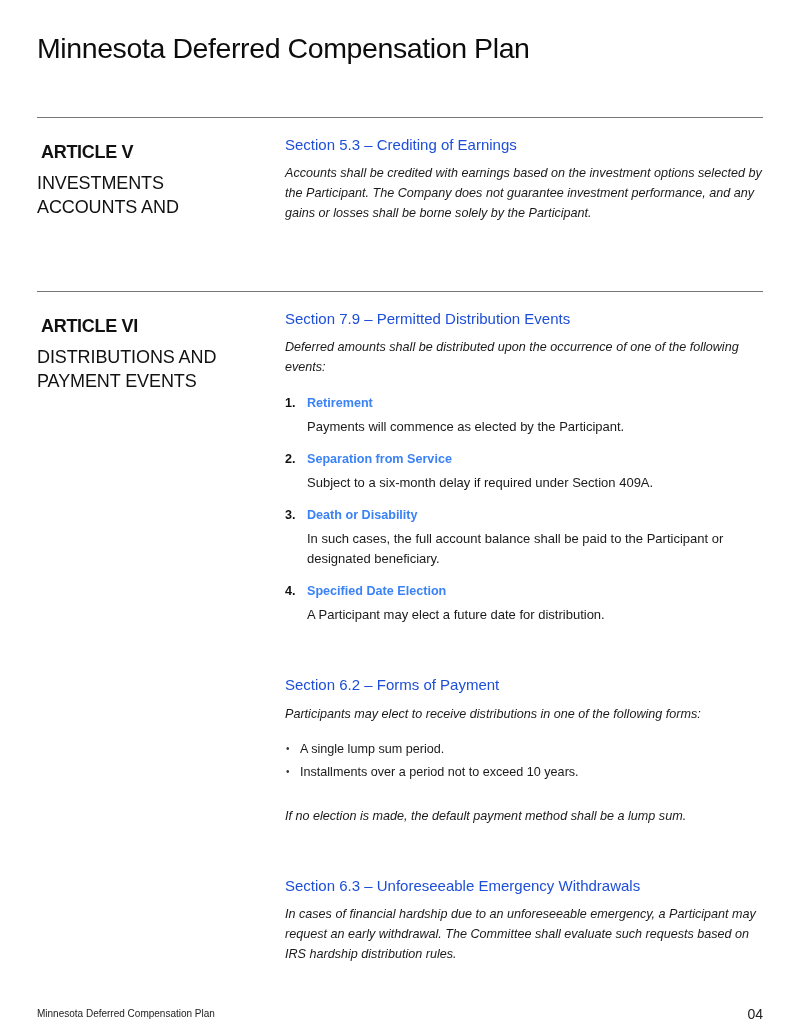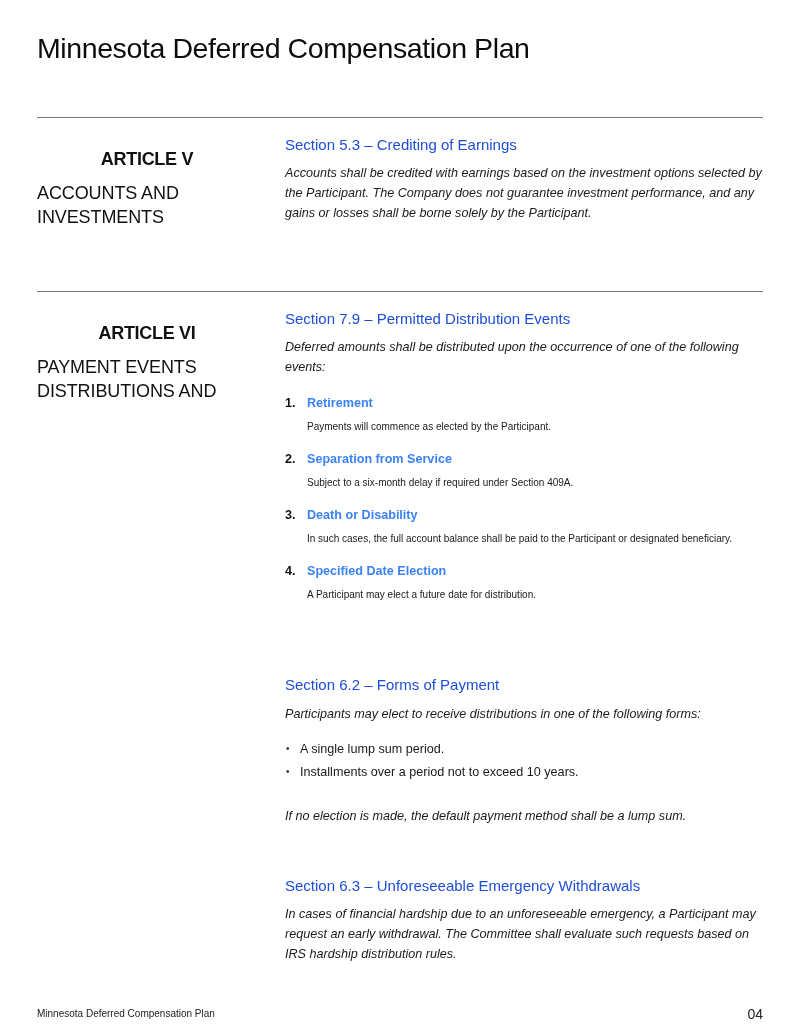--- a/index.html
+++ b/index.html
@@ -43,22 +43,21 @@
       left: 0;
       top: 0;
       width: 220px;
     }
     .article-number {
       font-size: 18px;
       font-weight: 700;
       color: #111;
       line-height: 22px;
       letter-spacing: -0.3px;
-      margin: 11px;
-      text-align: center;
+      margin: 4px;
     }
     .article-title {
       margin-top: 8px;
       font-size: 18px;
       font-weight: 400;
       color: #111;
       line-height: 24px;
       letter-spacing: -0.1px;
     }
     .article-right {
@@ -99,21 +98,21 @@
       line-height: 20px;
       color: #111;
     }
     .num-heading {
       font-size: 12.6px;
       font-weight: 700;
       line-height: 20px;
       color: #3b82f6;
     }
     .num-desc {
-      font-size: 10px;
+      font-size: 13px;
       line-height: 20px;
       color: #1a1a1a;
       margin-top: 4px;
     }
     .bullet-list {
       list-style: none;
       margin: 0;
       padding: 0;
     }
     .bullet-item {
@@ -153,38 +152,38 @@
 <body>
 
 <h1 class="page-title">Minnesota Deferred Compensation Plan</h1>
 
 <div class="divider" style="top:117px;"></div>
 
 <div class="article" style="top:137px;">
   <div class="article-left">
     <div class="article-number">ARTICLE V</div>
     <div class="article-title">
+      <div>INVESTMENTS</div>
       <div>ACCOUNTS AND</div>
-      <div>INVESTMENTS</div>
     </div>
   </div>
   <div class="article-right">
     <div class="section-title" style="margin-top:-2px;">Section 5.3 – Crediting of Earnings</div>
     <p class="para" style="margin-top:8px;">Accounts shall be credited with earnings based on the investment options selected by the Participant. The Company does not guarantee investment performance, and any gains or losses shall be borne solely by the Participant.</p>
   </div>
 </div>
 
 <div class="divider" style="top:291px;"></div>
 
 <div class="article" style="top:311px;">
   <div class="article-left">
     <div class="article-number">ARTICLE VI</div>
     <div class="article-title">
+      <div>DISTRIBUTIONS AND</div>
       <div>PAYMENT EVENTS</div>
-      <div>DISTRIBUTIONS AND</div>
     </div>
   </div>
 
   <div class="article-right">
 
     <div>
       <div class="section-title" style="margin-top:-2px;">Section 7.9 – Permitted Distribution Events</div>
       <p class="para" style="margin-top:8px;">Deferred amounts shall be distributed upon the occurrence of one of the following events:</p>
       <ol class="num-list" style="margin-top:16px;">
         <li class="num-item" style="margin-bottom:12px;">

